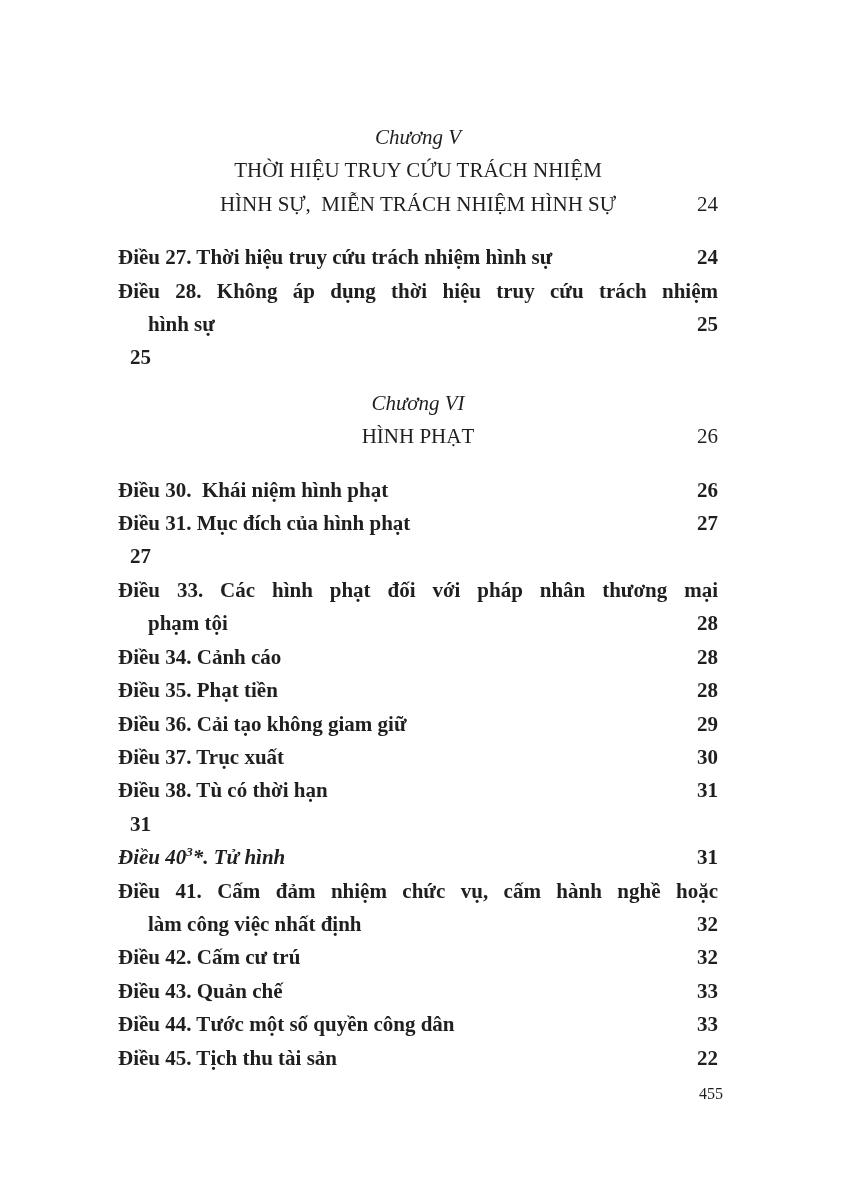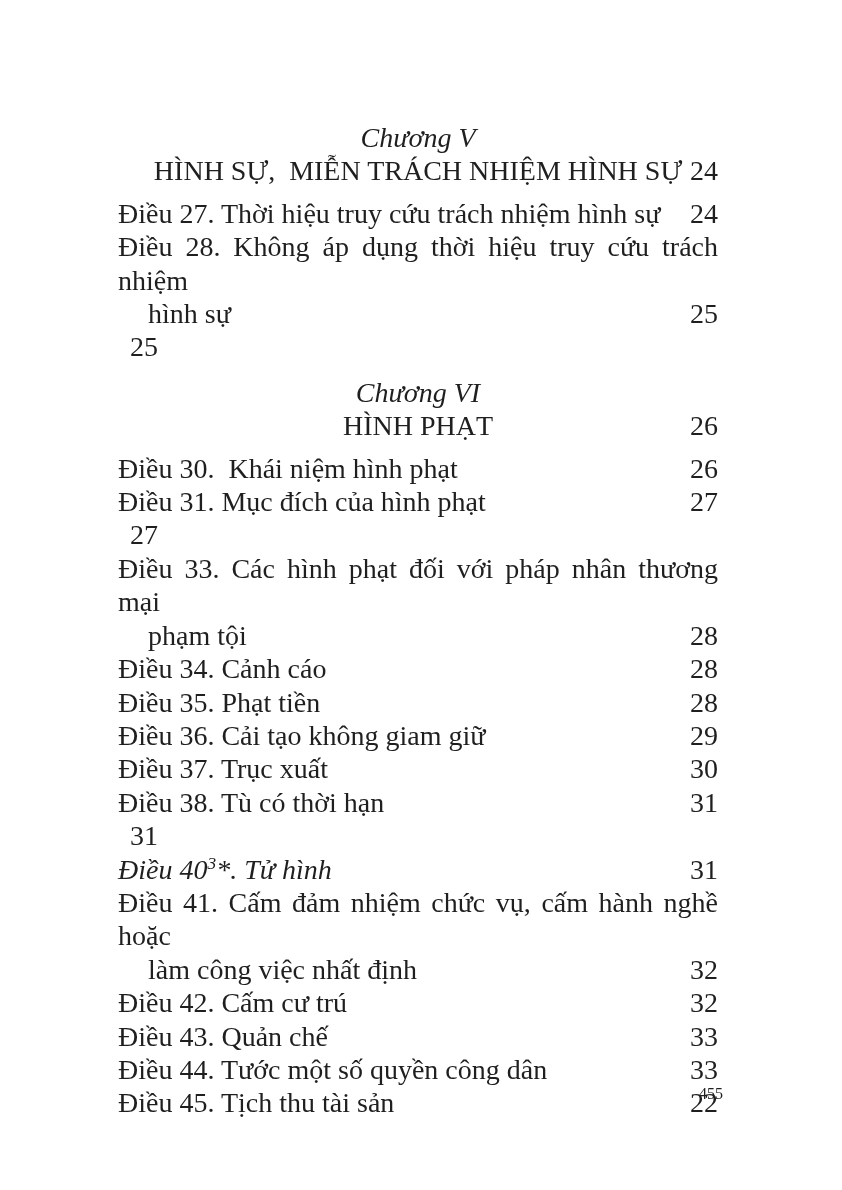--- a/index.html
+++ b/index.html
@@ -10,40 +10,40 @@
     background: #ffffff;
     font-family: "Liberation Serif", "DejaVu Serif", serif;
     color: #1f1f1f;
     overflow: hidden;
   }
   .toc {
     position: absolute;
     left: 118px;
     top: 121px;
     width: 600px;
-    font-size: 28px;
+    font-size: 21px;
     line-height: 33.4px;
   }
   .toc-section + .toc-section { margin-top: 12px; }
   .chapter-label {
     text-align: center;
     font-style: italic;
   }
   .title-block {
     position: relative;
     text-align: center;
     white-space: pre-wrap;
   }
   .title-line { }
   .title-page {
     position: absolute;
     right: 0;
     bottom: 0;
   }
-  .entries { margin-top: 9px; }
+  .entries { margin-top: 20px; font-weight: bold; }
   .entry-row {
     display: flex;
     justify-content: space-between;
     align-items: baseline;
   }
   .entry-text { white-space: pre-wrap; }
   .entry-just {
     text-align: justify;
     text-align-last: justify;
   }
@@ -64,21 +64,21 @@
     line-height: 33px;
   }
 </style>
 </head>
 <body>
 
 <div class="page">
   <main class="toc" id="toc-root">
       <section class="toc-section">
         <div class="chapter-label">Chương V</div>
-        <div class="title-block"><div class="title-line">HÌNH SỰ,  MIỄN TRÁCH NHIỆM HÌNH SỰ</div><span class="title-page">24</span></div>
+        <div class="title-block"><div class="title-line">THỜI HIỆU TRUY CỨU TRÁCH NHIỆM</div><div class="title-line">HÌNH SỰ,  MIỄN TRÁCH NHIỆM HÌNH SỰ</div><span class="title-page">24</span></div>
         <div class="entries">
           <div class="entry-row">
             <span class="entry-text"><span>Điều 27. Thời hiệu truy cứu trách nhiệm hình sự</span></span>
             <span class="entry-page">24</span>
           </div>
           <div class="entry-just"><span>Điều 28. Không áp dụng thời hiệu truy cứu trách nhiệm</span></div>
           <div class="entry-row">
             <span class="entry-text entry-cont">hình sự</span>
             <span class="entry-page">25</span>
           </div>

